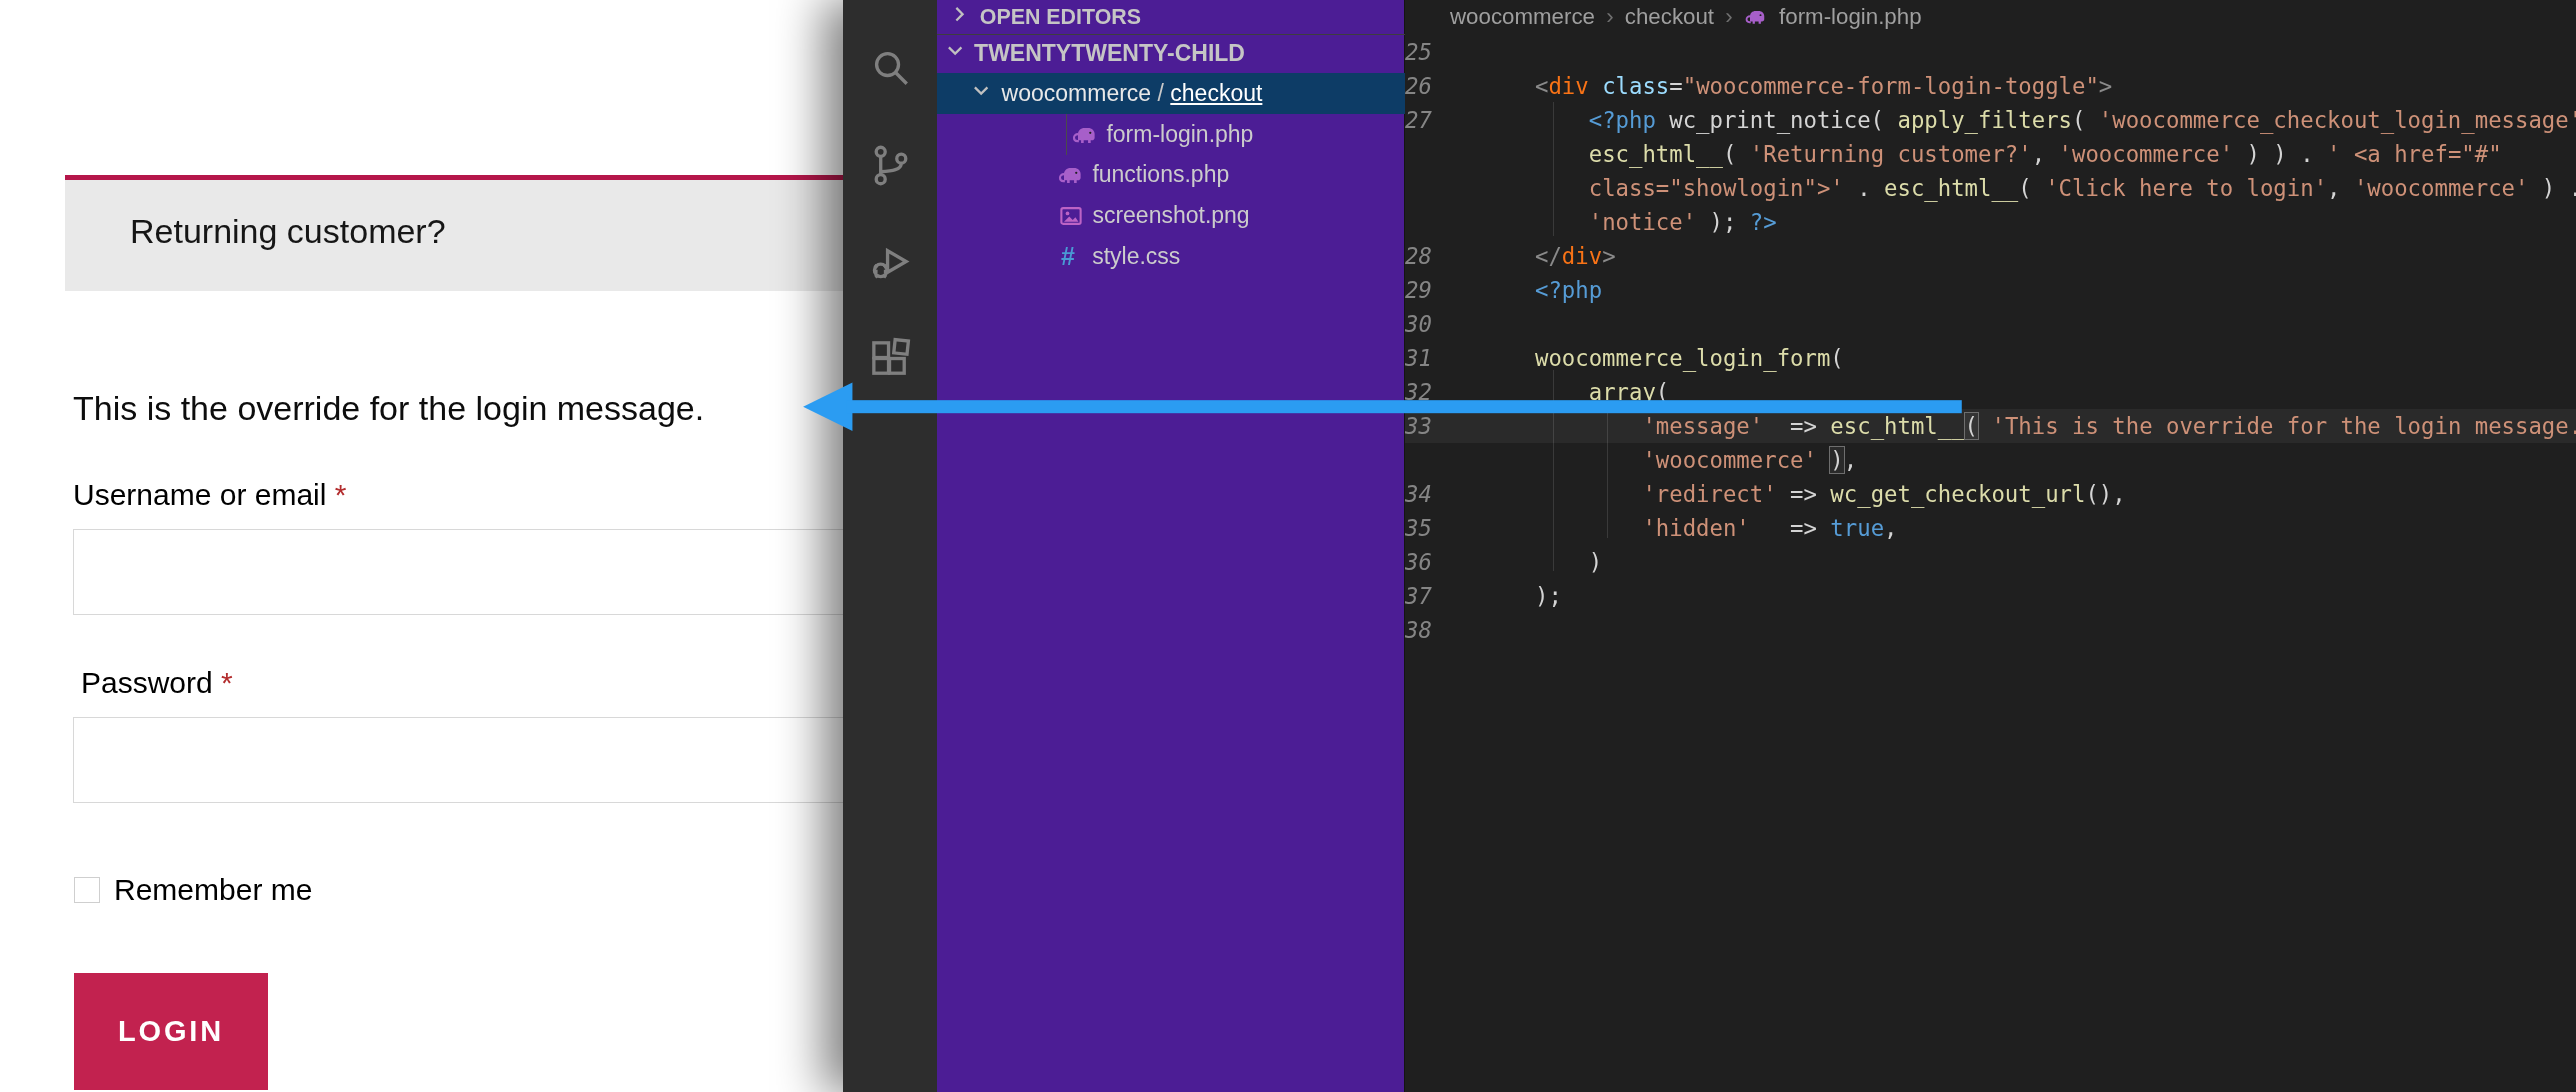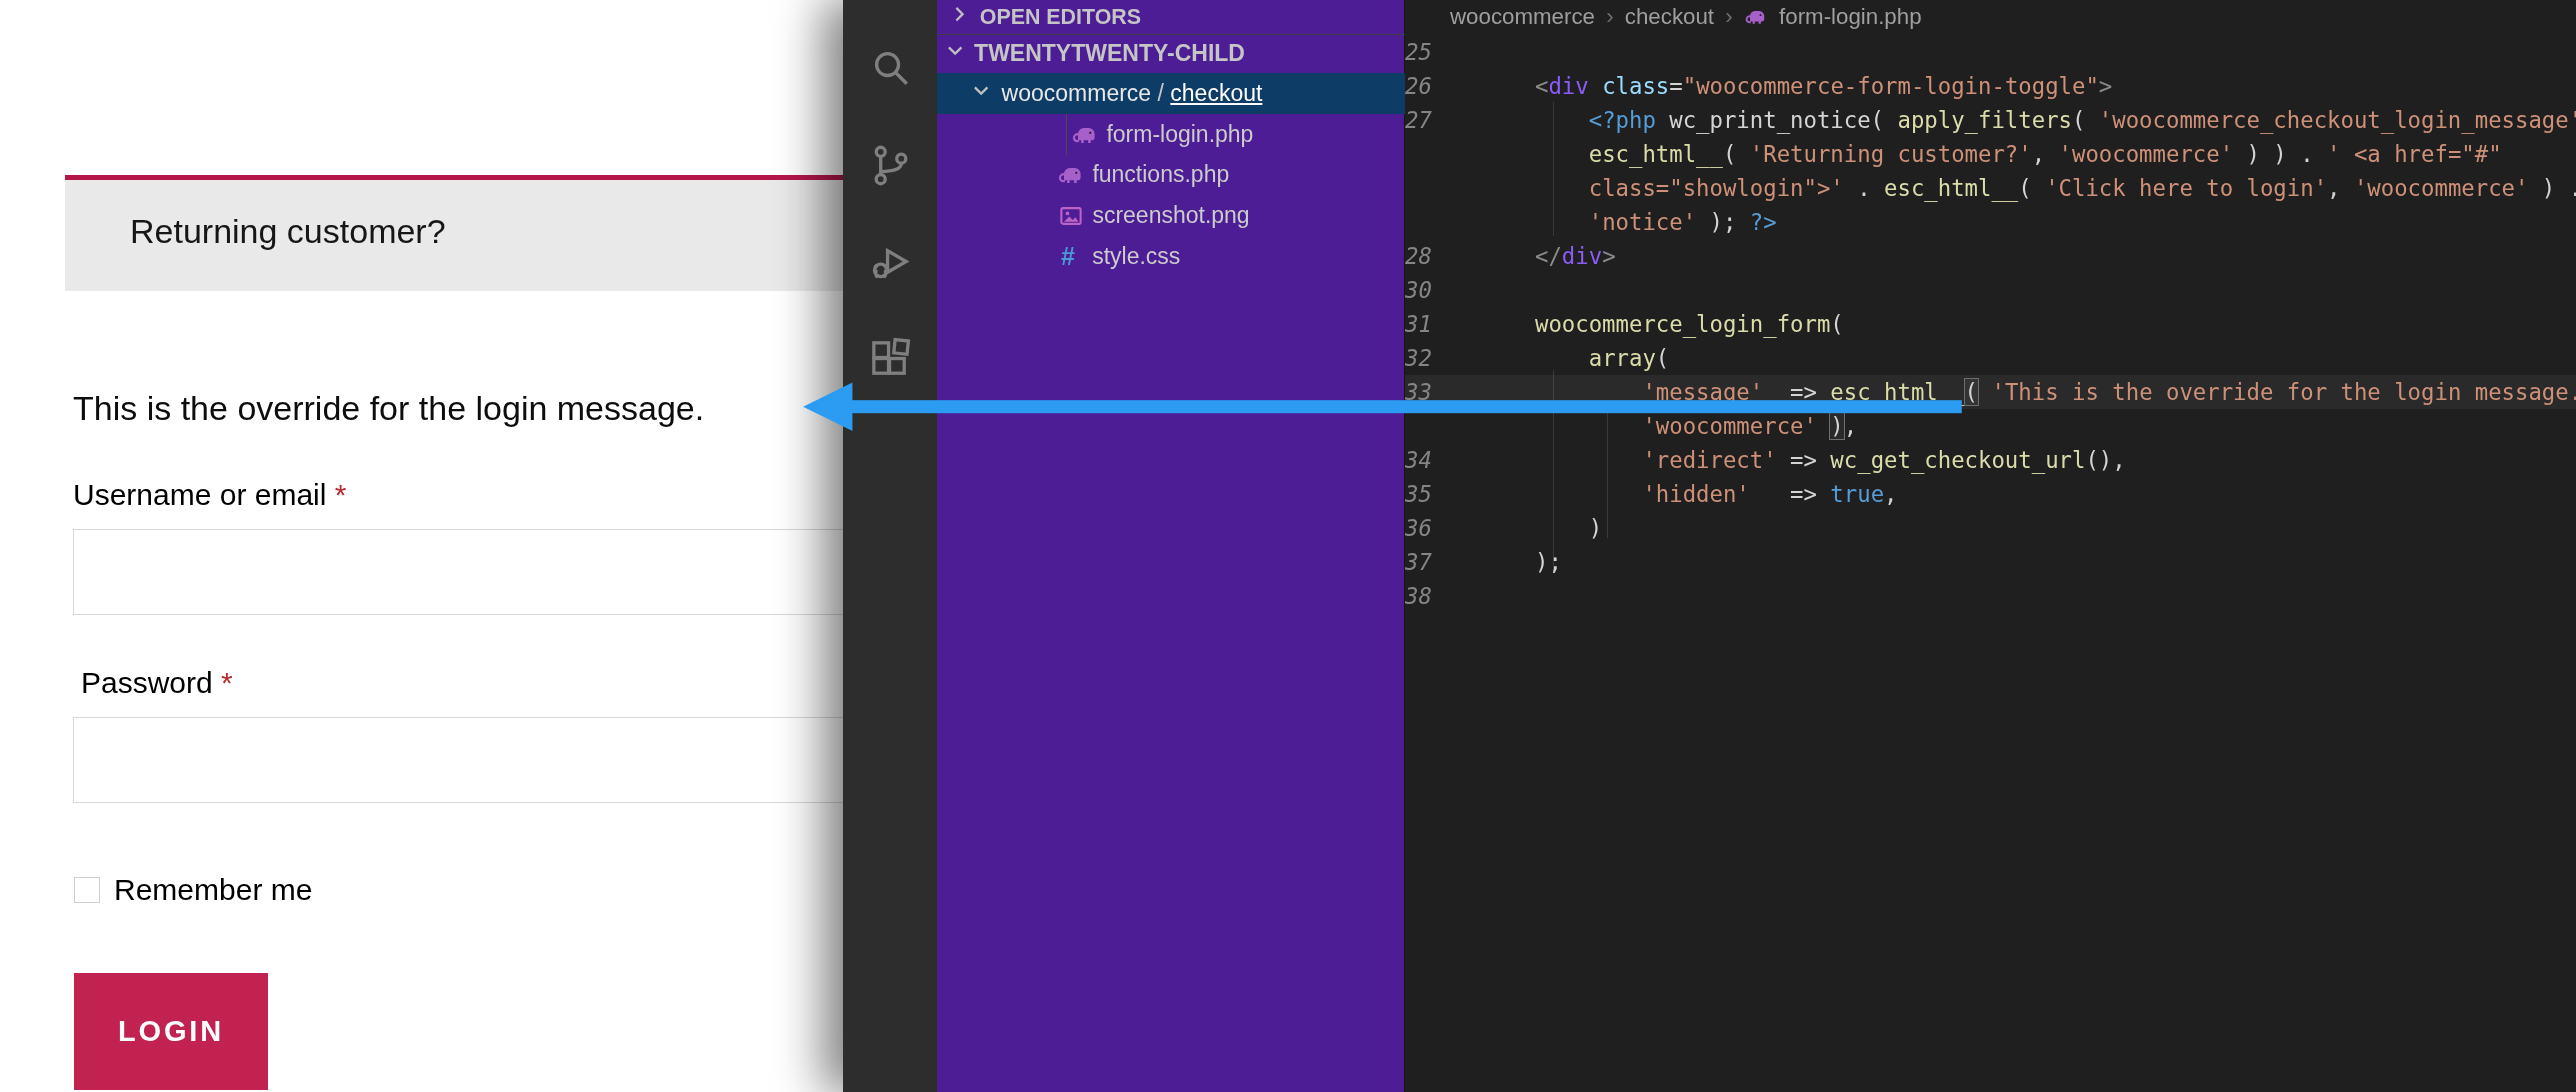--- a/index.html
+++ b/index.html
@@ -54,21 +54,21 @@
               padding-left:45px;box-sizing:border-box;color:#9f9f9f;font-size:22.3px;gap:11.2px;}
   .bc-item{cursor:pointer;}
   .bc-sep{color:#6f6f6f;}
   .code{position:absolute;left:0;top:35px;width:100%;
         font-family:"DejaVu Sans Mono",monospace;font-size:22.3px;line-height:34px;}
   .crow{display:flex;height:34px;white-space:pre;}
   .lnum{width:79px;flex:0 0 79px;text-align:left;color:#858585;font-style:italic;}
   .ctext{padding-left:51px;}
   .cur{background:rgba(255,255,255,.05);}
   .t-pl{color:#d4d4d4;} .t-str{color:#ce9178;} .t-fn{color:#dcdcaa;}
-  .t-kw{color:#569cd6;} .t-tag{color:#8b5cf6;} .t-attr{color:#9cdcfe;} .t-pn{color:#8a8a8a;}
+  .t-kw{color:#569cd6;} .t-tag{color:#f97316;} .t-attr{color:#9cdcfe;} .t-pn{color:#8a8a8a;}
   .bracket{color:#d4d4d4;outline:1.9px solid #6e6e6e;outline-offset:-0.9px;background:rgba(255,255,255,.05);}
   .iguide{position:absolute;width:0.9px;background:#3a3a3a;}
 
   
   .arrow-overlay{position:absolute;inset:0;z-index:60;pointer-events:none;}
 </style>
 </head>
 <body>
 
 <div id="stage">
@@ -218,20 +218,21 @@
       <div class="iguide" style="left:202px;top:404px;height:134px;"></div>
 
       <div class="code" id="code-lines">
           <div class="crow"><span class="lnum">25</span><span class="ctext"></span></div>
           <div class="crow"><span class="lnum">26</span><span class="ctext"><span class="t-pn">&lt;</span><span class="t-tag">div</span><span class="t-pl"> </span><span class="t-attr">class</span><span class="t-pl">=</span><span class="t-str">"woocommerce-form-login-toggle"</span><span class="t-pn">&gt;</span></span></div>
           <div class="crow"><span class="lnum">27</span><span class="ctext"><span class="t-pl">    </span><span class="t-kw">&lt;?php</span><span class="t-pl"> wc_print_notice( </span><span class="t-fn">apply_filters</span><span class="t-pl">( </span><span class="t-str">'woocommerce_checkout_login_message'</span></span></div>
           <div class="crow"><span class="lnum"></span><span class="ctext"><span class="t-pl">    </span><span class="t-fn">esc_html__</span><span class="t-pl">( </span><span class="t-str">'Returning customer?'</span><span class="t-pl">, </span><span class="t-str">'woocommerce'</span><span class="t-pl"> ) ) . </span><span class="t-str">' &lt;a href="#"</span></span></div>
           <div class="crow"><span class="lnum"></span><span class="ctext"><span class="t-pl">    </span><span class="t-str">class="showlogin"&gt;'</span><span class="t-pl"> . </span><span class="t-fn">esc_html__</span><span class="t-pl">( </span><span class="t-str">'Click here to login'</span><span class="t-pl">, </span><span class="t-str">'woocommerce'</span><span class="t-pl"> ) .</span></span></div>
           <div class="crow"><span class="lnum"></span><span class="ctext"><span class="t-pl">    </span><span class="t-str">'notice'</span><span class="t-pl"> ); </span><span class="t-kw">?&gt;</span></span></div>
           <div class="crow"><span class="lnum">28</span><span class="ctext"><span class="t-pn">&lt;/</span><span class="t-tag">div</span><span class="t-pn">&gt;</span></span></div>
+          <div class="crow"><span class="lnum">29</span><span class="ctext"><span class="t-kw">&lt;?php</span></span></div>
           <div class="crow"><span class="lnum">30</span><span class="ctext"></span></div>
           <div class="crow"><span class="lnum">31</span><span class="ctext"><span class="t-fn">woocommerce_login_form</span><span class="t-pl">(</span></span></div>
           <div class="crow"><span class="lnum">32</span><span class="ctext"><span class="t-pl">    </span><span class="t-fn">array</span><span class="t-pl">(</span></span></div>
           <div class="crow cur"><span class="lnum">33</span><span class="ctext"><span class="t-pl">        </span><span class="t-str">'message'</span><span class="t-pl">  =&gt; </span><span class="t-fn">esc_html__</span><span class="bracket">(</span><span class="t-pl"> </span><span class="t-str">'This is the override for the login message.</span></span></div>
           <div class="crow"><span class="lnum"></span><span class="ctext"><span class="t-pl">        </span><span class="t-str">'woocommerce'</span><span class="t-pl"> </span><span class="bracket">)</span><span class="t-pl">,</span></span></div>
           <div class="crow"><span class="lnum">34</span><span class="ctext"><span class="t-pl">        </span><span class="t-str">'redirect'</span><span class="t-pl"> =&gt; </span><span class="t-fn">wc_get_checkout_url</span><span class="t-pl">(),</span></span></div>
           <div class="crow"><span class="lnum">35</span><span class="ctext"><span class="t-pl">        </span><span class="t-str">'hidden'</span><span class="t-pl">   =&gt; </span><span class="t-kw">true</span><span class="t-pl">,</span></span></div>
           <div class="crow"><span class="lnum">36</span><span class="ctext"><span class="t-pl">    )</span></span></div>
           <div class="crow"><span class="lnum">37</span><span class="ctext"><span class="t-pl">);</span></span></div>
           <div class="crow"><span class="lnum">38</span><span class="ctext"></span></div>

